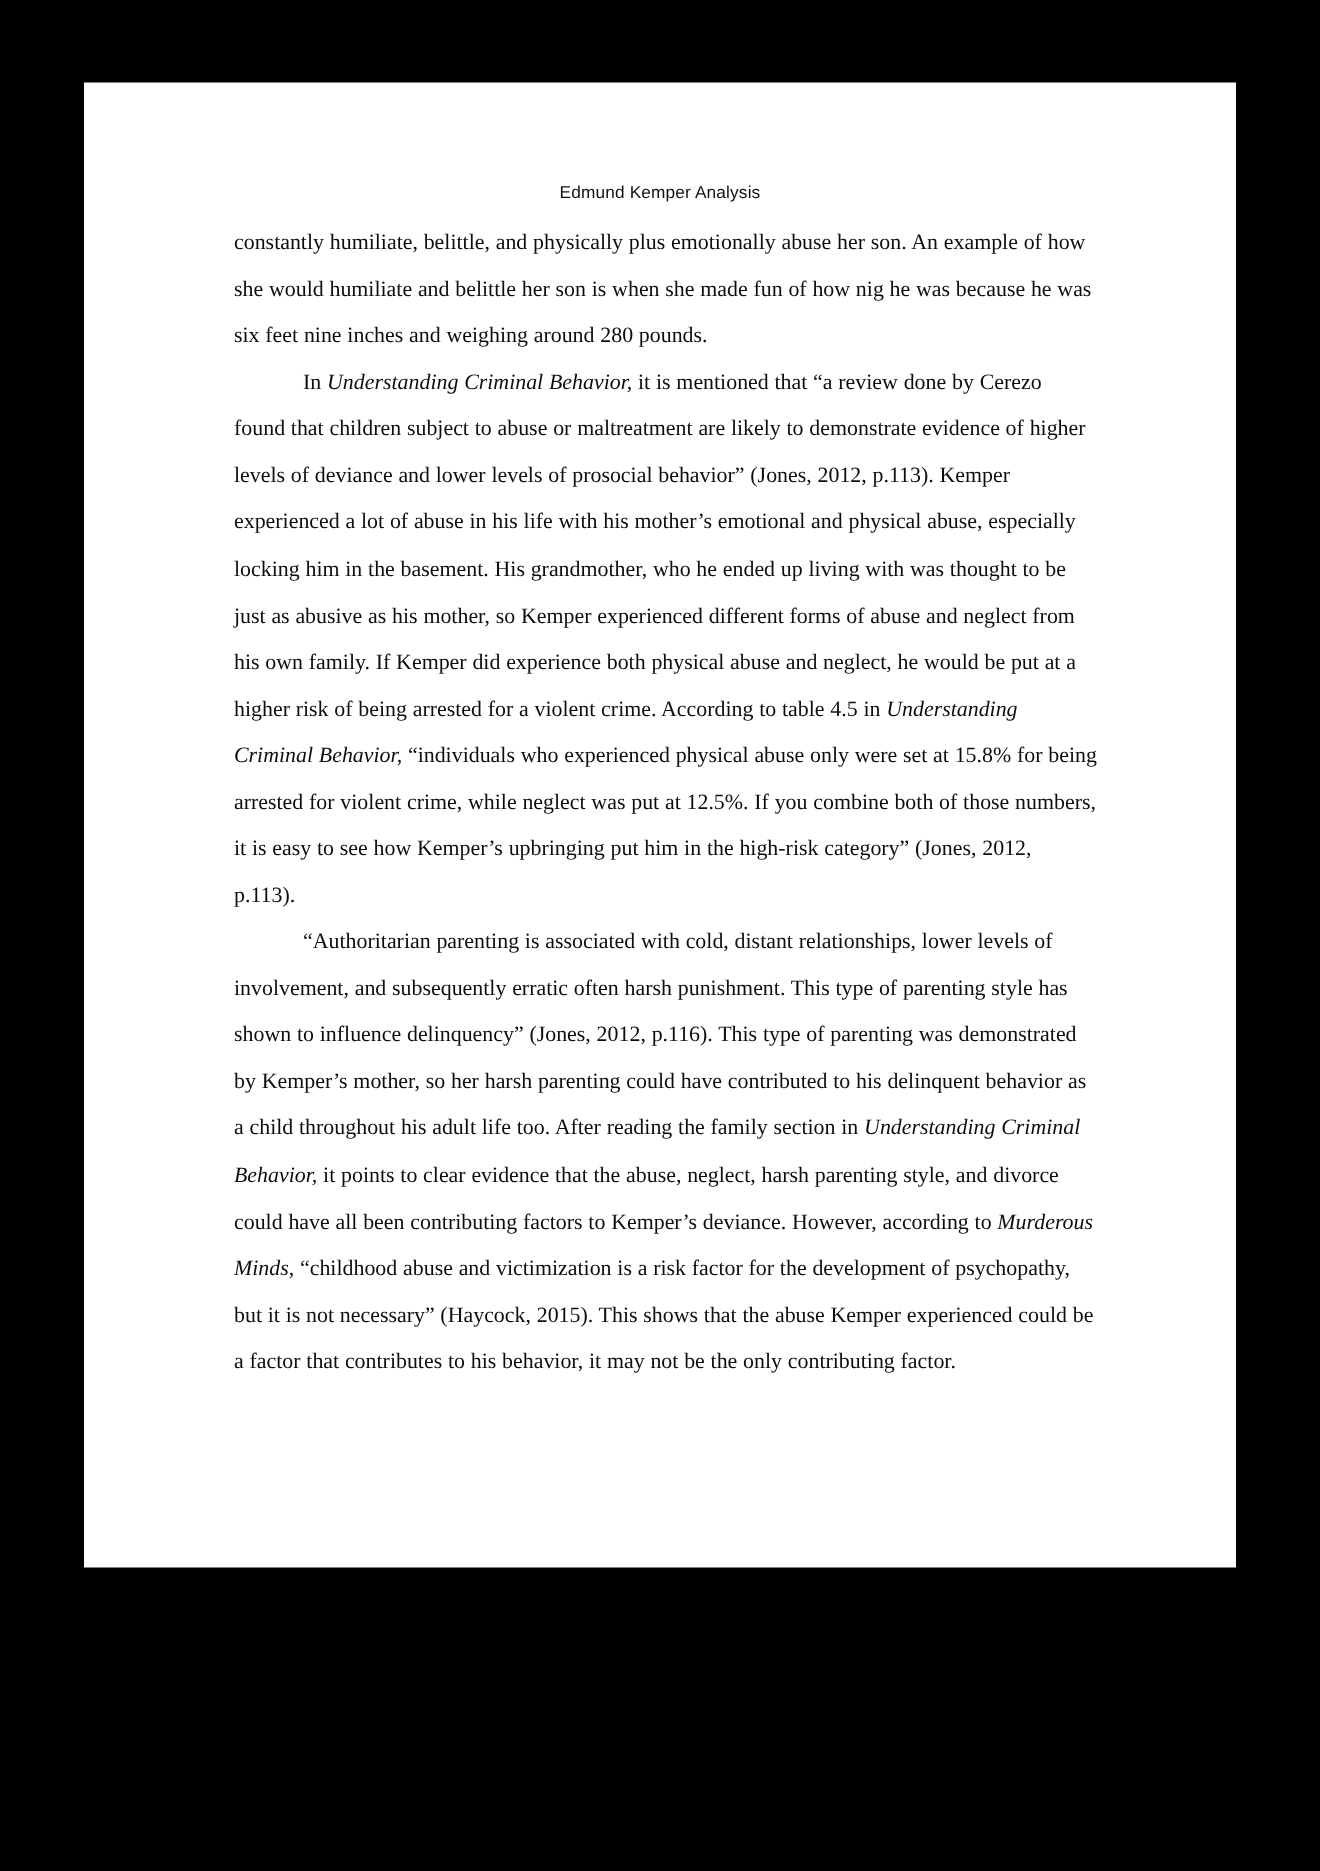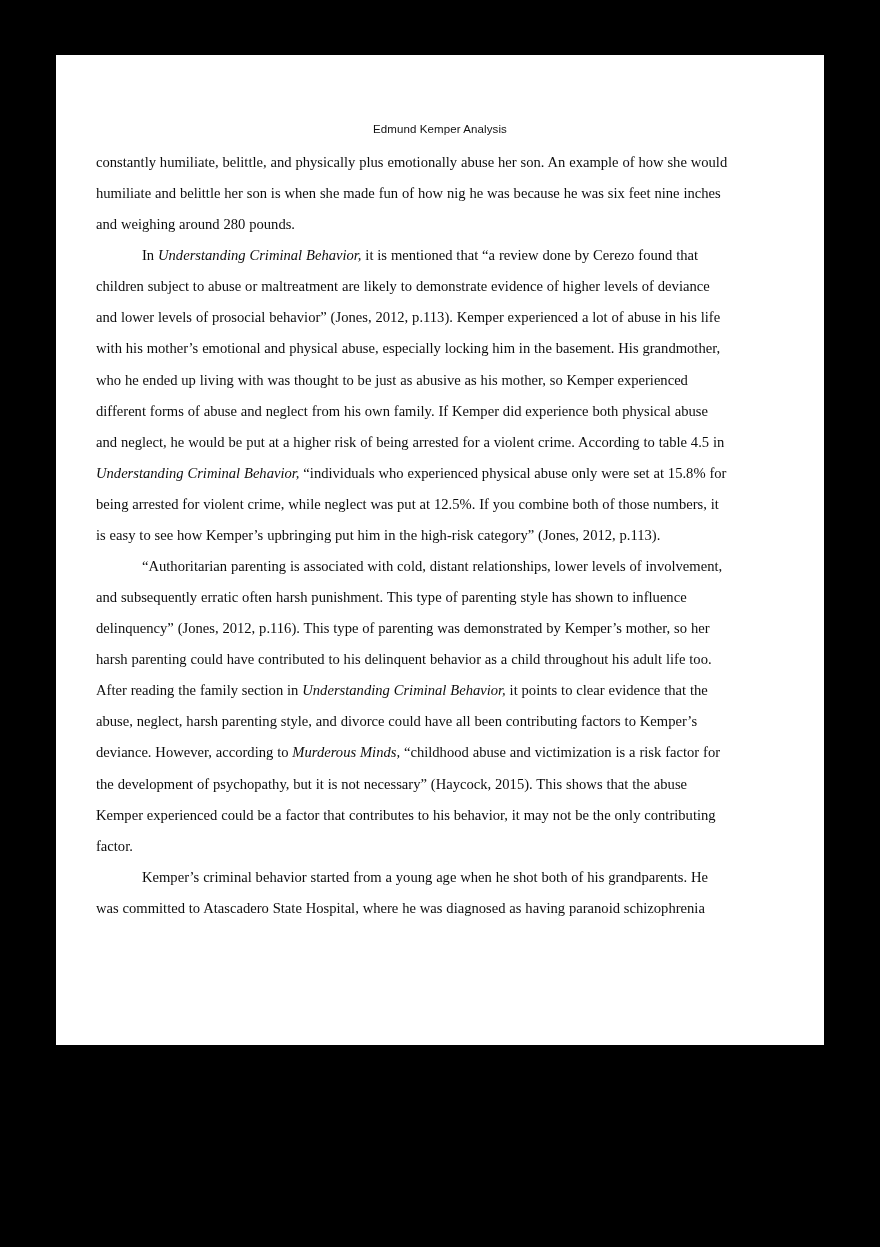--- a/index.html
+++ b/index.html
@@ -23,21 +23,21 @@
   }
   .doc-header {
     text-align: center;
     font-family: "Liberation Sans", sans-serif;
     font-size: 11.5px;
     color: #111111;
     padding-top: 68px;
     letter-spacing: 0.1px;
   }
   .doc-body {
-    padding: 0 92px 0 40px;
+    padding: 0 92px 0 100px;
     margin-top: 12px;
   }
   .para {
     font-family: "Liberation Serif", serif;
     font-size: 14.6px;
     line-height: 2.13;
     color: #0d0d0d;
     text-align: left;
     margin: 0;
     word-spacing: 0.2px;
@@ -56,15 +56,14 @@
 </style>
 </head>
 <body>
 
 <div class="page-surface">
   <div class="doc-header">Edmund Kemper Analysis</div>
   <div class="doc-body">
       <p class="para"><span>constantly humiliate, belittle, and physically plus emotionally abuse her son. An example of how she would humiliate and belittle her son is when she made fun of how nig he was because he was six feet nine inches and weighing around 280 pounds.</span></p>
       <p class="para"><span class="indent"></span><span>In </span><span class="ital">Understanding Criminal Behavior, </span><span> it is mentioned that “a review done by Cerezo found that children subject to abuse or maltreatment are likely to demonstrate evidence of higher levels of deviance and lower levels of prosocial behavior” (Jones, 2012, p.113). Kemper experienced a lot of abuse in his life with his mother’s emotional and physical abuse, especially locking him in the basement. His grandmother, who he ended up living with was thought to be just as abusive as his mother, so Kemper experienced different forms of abuse and neglect from his own family. If Kemper did experience both physical abuse and neglect, he would be put at a higher risk of being arrested for a violent crime. According to table 4.5 in </span><span class="ital">Understanding Criminal Behavior,</span><span> “individuals who experienced physical abuse only were set at 15.8% for being arrested for violent crime, while neglect was put at 12.5%. If you combine both of those numbers, it is easy to see how Kemper’s upbringing put him in the high-risk category” (Jones, 2012, p.113).</span></p>
       <p class="para"><span class="indent"></span><span>“Authoritarian parenting is associated with cold, distant relationships, lower levels of involvement, and subsequently erratic often harsh punishment. This type of parenting style has shown to influence delinquency” (Jones, 2012, p.116). This type of parenting was demonstrated by Kemper’s mother, so her harsh parenting could have contributed to his delinquent behavior as a child throughout his adult life too. After reading the family section in </span><span class="ital">Understanding Criminal Behavior,</span><span> it points to clear evidence that the abuse, neglect, harsh parenting style, and divorce could have all been contributing factors to Kemper’s deviance. However, according to </span><span class="ital">Murderous Minds,</span><span> “childhood abuse and victimization is a risk factor for the development of psychopathy, but it is not necessary” (Haycock, 2015). This shows that the abuse Kemper experienced could be a factor that contributes to his behavior, it may not be the only contributing factor.</span></p>
-      <p class="para"><span class="indent"></span><span>Kemper’s criminal behavior started from a young age when he shot both of his grandparents. He was committed to Atascadero State Hospital, where he was diagnosed as having paranoid schizophrenia</span></p>
     </div>
 </div>
 
 </body></html>

